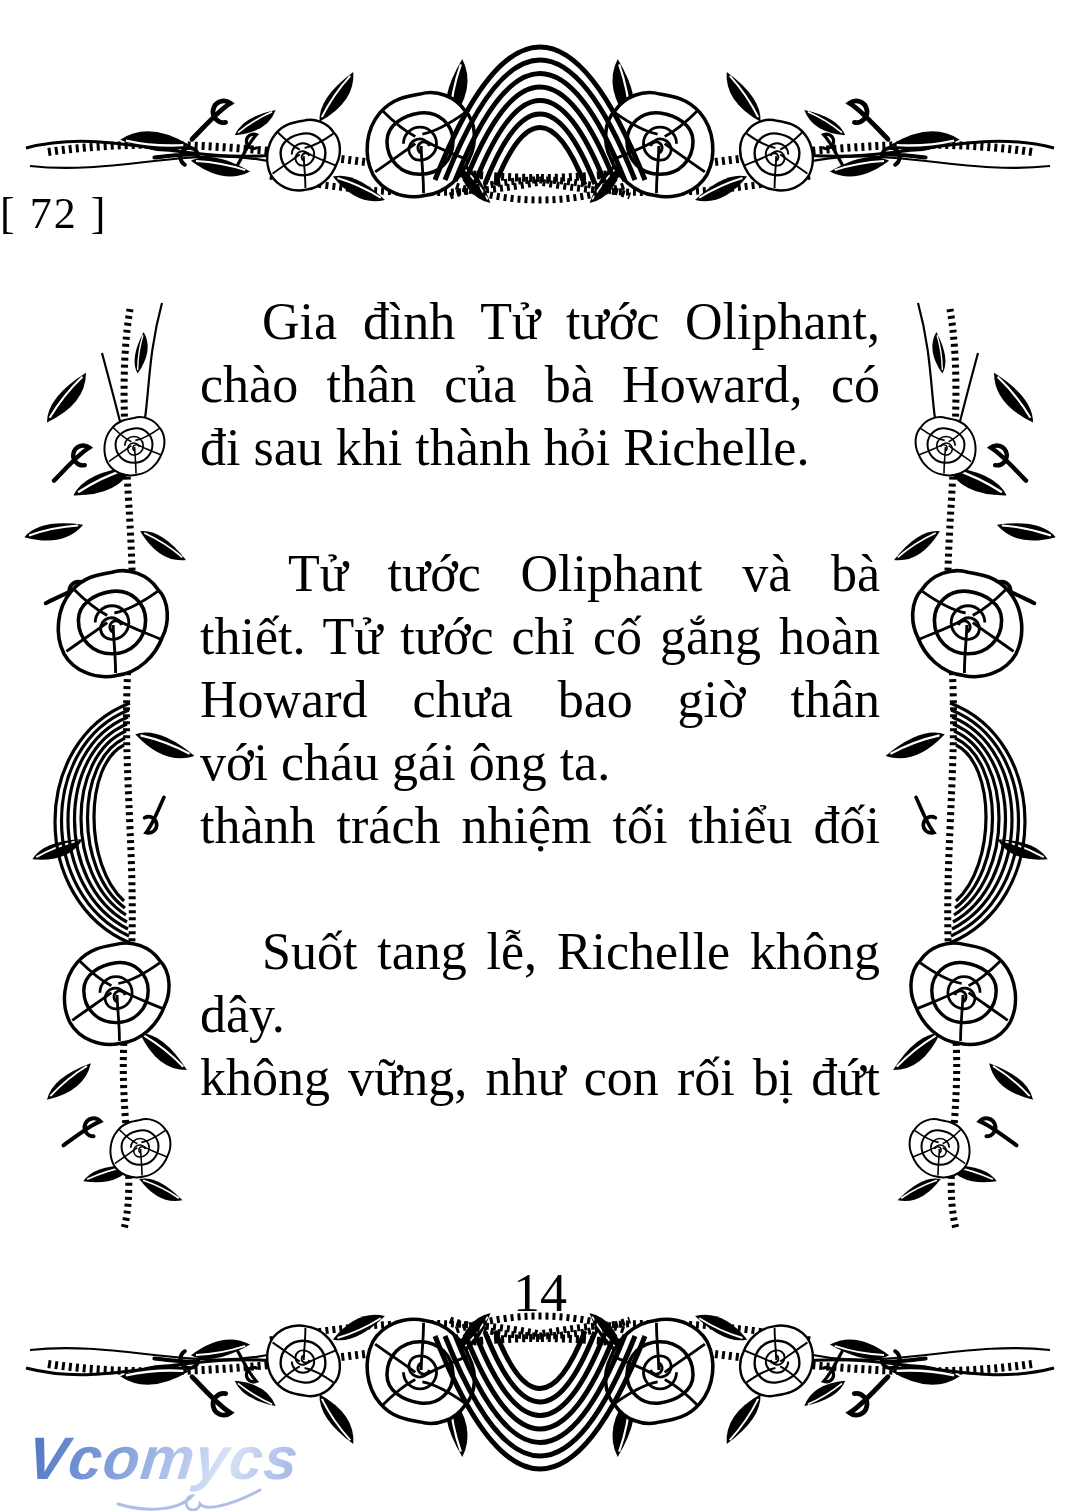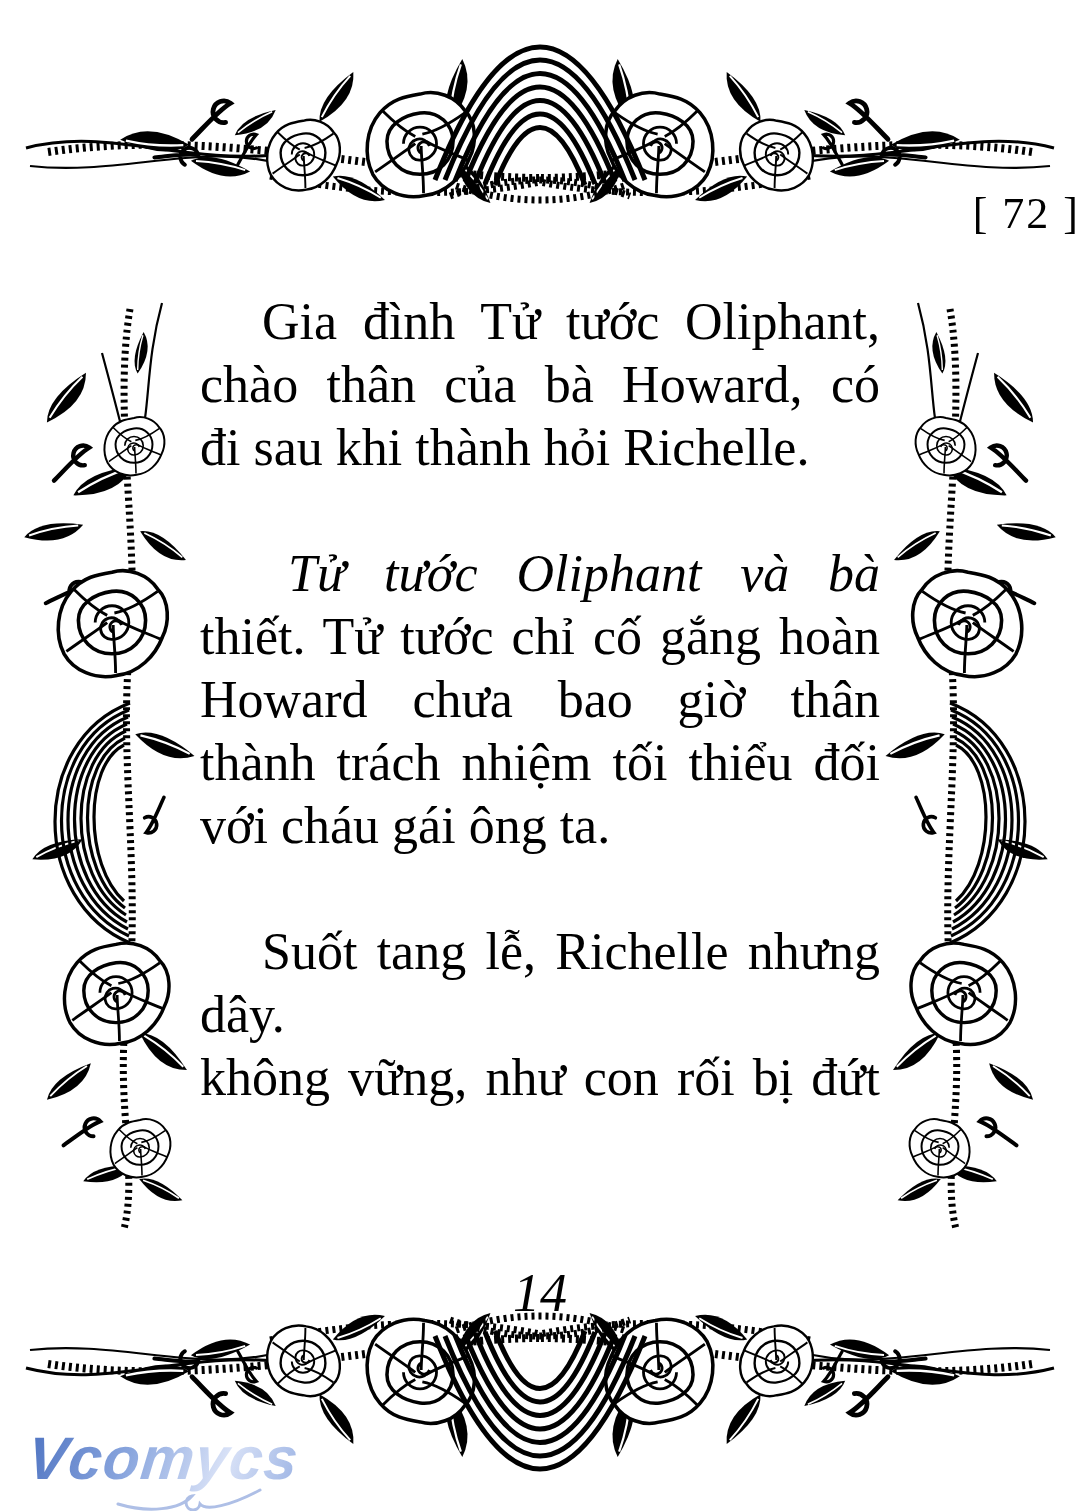--- a/index.html
+++ b/index.html
@@ -19,35 +19,35 @@
   .ribbon path{fill:none;stroke:#000;stroke-width:3.2;}
 
   .orn{position:absolute;}
   .orn-top{left:20px;top:28px;width:1040px;height:190px;}
   .orn-bottom{left:20px;top:1298px;width:1040px;height:190px;}
   .orn-left{left:12px;top:295px;width:190px;height:940px;}
   .orn-right{left:878px;top:295px;width:190px;height:940px;}
 
   .header{
     position:absolute;top:188px;left:0;width:100%;
-    text-align:right;font-size:44px;letter-spacing:2px;
+    text-align:left;font-size:44px;letter-spacing:2px;
   }
   .text-block{
     position:absolute;left:200px;top:274px;width:680px;
     font-size:52px;line-height:63px;
   }
   .para{margin:16px 0 63px 0;}
   .line{text-align:justify;text-align-last:justify;}
   .line.lastline{text-align-last:left;}
   .para .line.firstline{padding-left:62px;}
-  .para:nth-child(2) .line.firstline{padding-left:88px;font-style:italic;}
+  .para:nth-child(2) .line.firstline{padding-left:88px;}
 
   .pagenum{
     position:absolute;top:1262px;left:0;width:100%;
-    text-align:center;font-size:54px;font-style:italic;
+    text-align:center;font-size:54px;
   }
   .watermark{
     position:absolute;left:28px;top:1424px;width:260px;height:86px;
   }
   .wm-text{
     font-family:"Liberation Sans","DejaVu Sans",sans-serif;
     font-style:italic;font-weight:bold;font-size:60px;letter-spacing:1px;
     display:inline-block;transform:skewX(-6deg);
     color:#7b97d4;
   }
@@ -171,25 +171,25 @@
   <div class="text-block">
       <div class="para">
         <div class="line firstline">Gia đình Tử tước Oliphant,</div>
         <div class="line">chào thân của bà Howard, có</div>
         <div class="line lastline">đi sau khi thành hỏi Richelle.</div>
       </div>
       <div class="para">
         <div class="line firstline">Tử tước Oliphant và bà</div>
         <div class="line">thiết. Tử tước chỉ cố gắng hoàn</div>
         <div class="line">Howard chưa bao giờ thân</div>
+        <div class="line lastline">với cháu gái ông ta.</div>
         <div class="line">thành trách nhiệm tối thiểu đối</div>
-        <div class="line lastline">với cháu gái ông ta.</div>
       </div>
       <div class="para">
-        <div class="line firstline">Suốt tang lễ, Richelle nhưng</div>
+        <div class="line firstline">Suốt tang lễ, Richelle không</div>
         <div class="line lastline">dây.</div>
         <div class="line">không vững, như con rối bị đứt</div>
       </div>
     </div>
 
   <div class="pagenum">14</div>
 
   <svg class="orn orn-bottom" viewBox="0 0 1040 190" aria-hidden="true">
     <g transform="translate(0,190) scale(1,-1)">
         <use href="#garland"></use>

